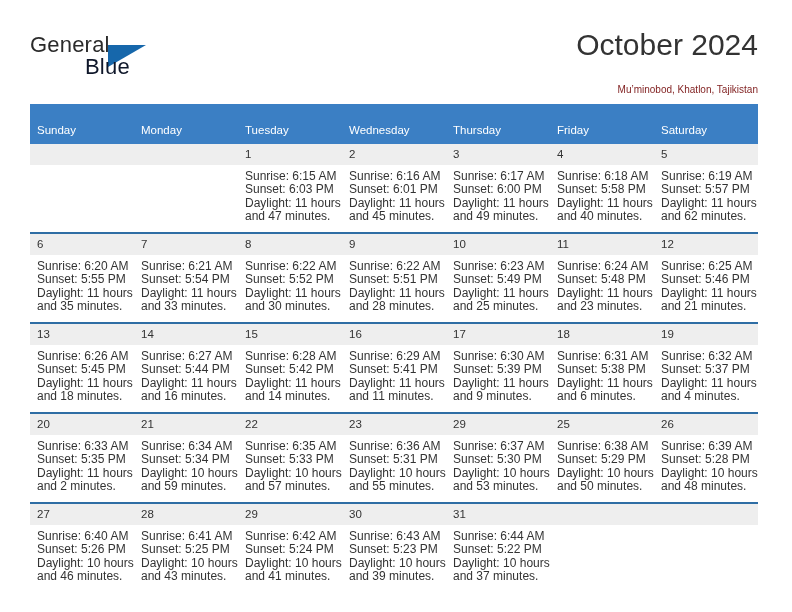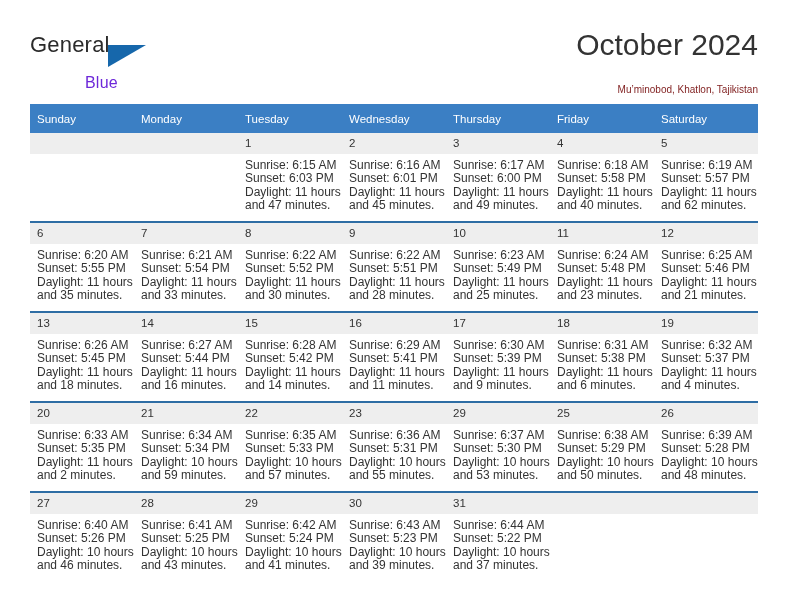--- a/index.html
+++ b/index.html
@@ -42,25 +42,24 @@
     top: 0;
     font-size: 22px;
     letter-spacing: 0.2px;
     color: #2b2b2b;
     font-family: "Liberation Sans", sans-serif;
   }
   .brand-blue {
     position: absolute;
     left: 55px;
     top: 22px;
-    font-size: 16px;
+    font-size: 22px;
     letter-spacing: 0.2px;
-    color: #6d28d9;
+    color: #0f172a;
     font-family: "Liberation Sans", sans-serif;
-    margin-top: 20px;
   }
   .brand-triangle {
     position: absolute;
     left: 78px;
     top: 13px;
     width: 0;
     height: 0;
     border-left: 38px solid #1667ab;
     border-bottom: 22px solid transparent;
   }
@@ -93,21 +92,21 @@
     width: 728px;
     border-collapse: collapse;
     table-layout: fixed;
   }
   .calendar th {
     background: #3b7fc4;
     color: #ffffff;
     font-size: 11.5px;
     font-weight: normal;
     text-align: left;
-    padding: 5px 0 5px 7px;
+    padding: 16px 0 5px 7px;
     height: 19px;
     vertical-align: middle;
   }
   .calendar td {
     vertical-align: top;
     padding: 0;
     border-top: 2px solid #2e6da4;
     height: 88px;
     width: 104px;
     background: #ffffff;

